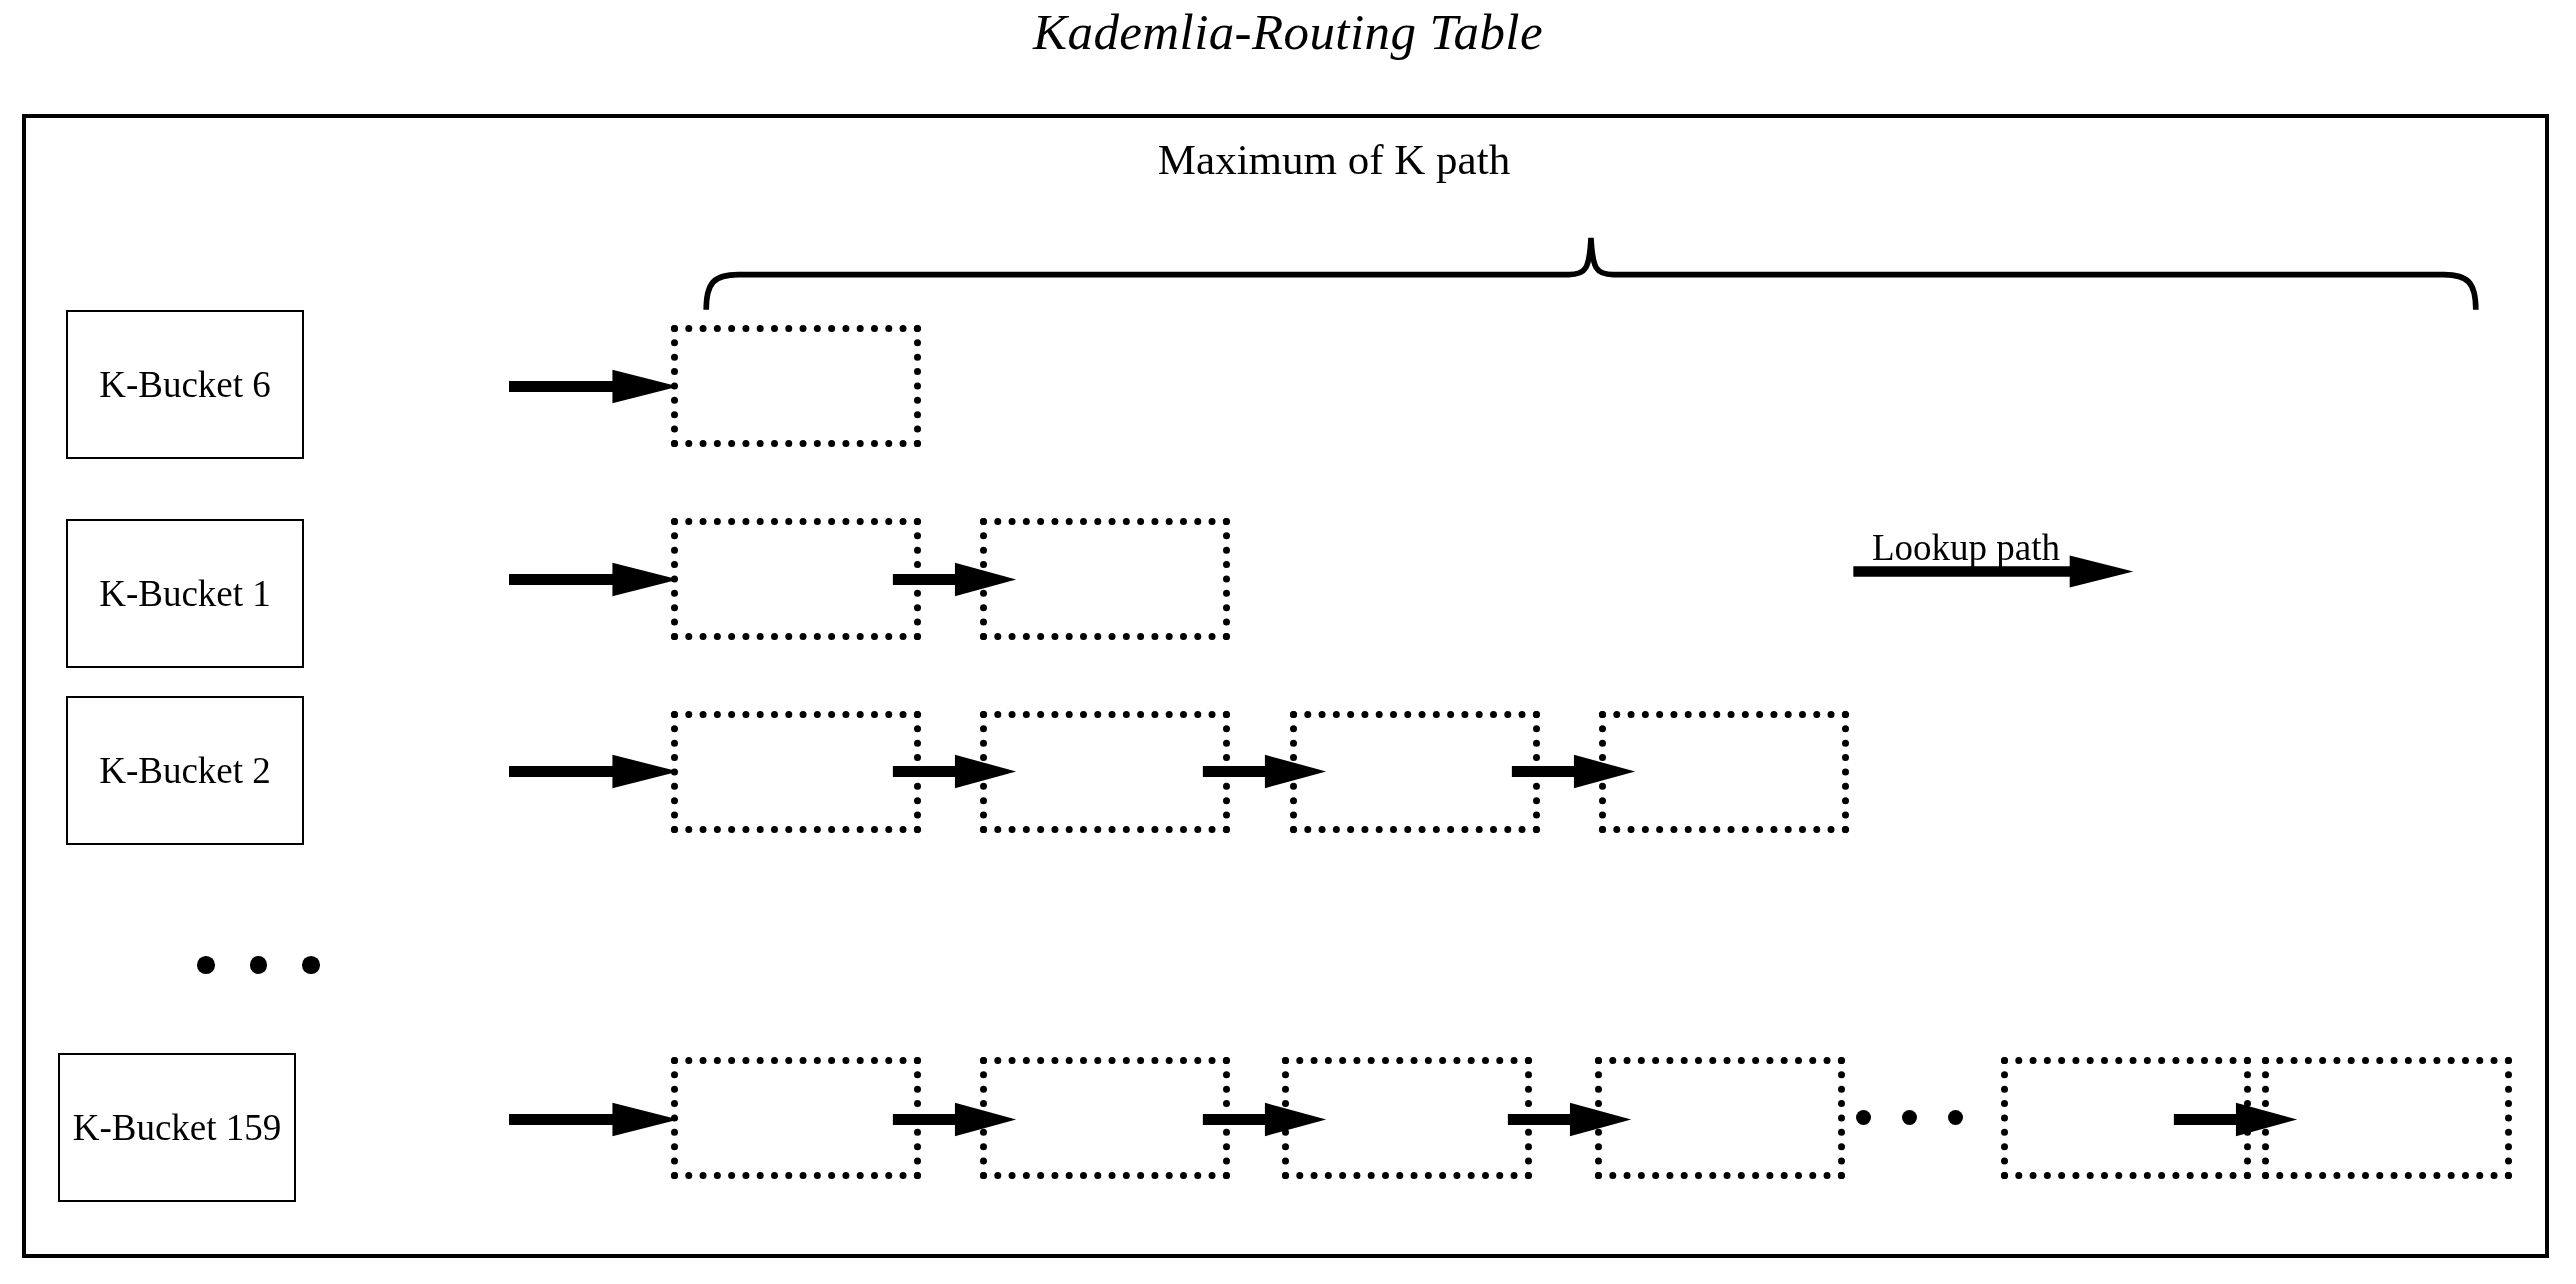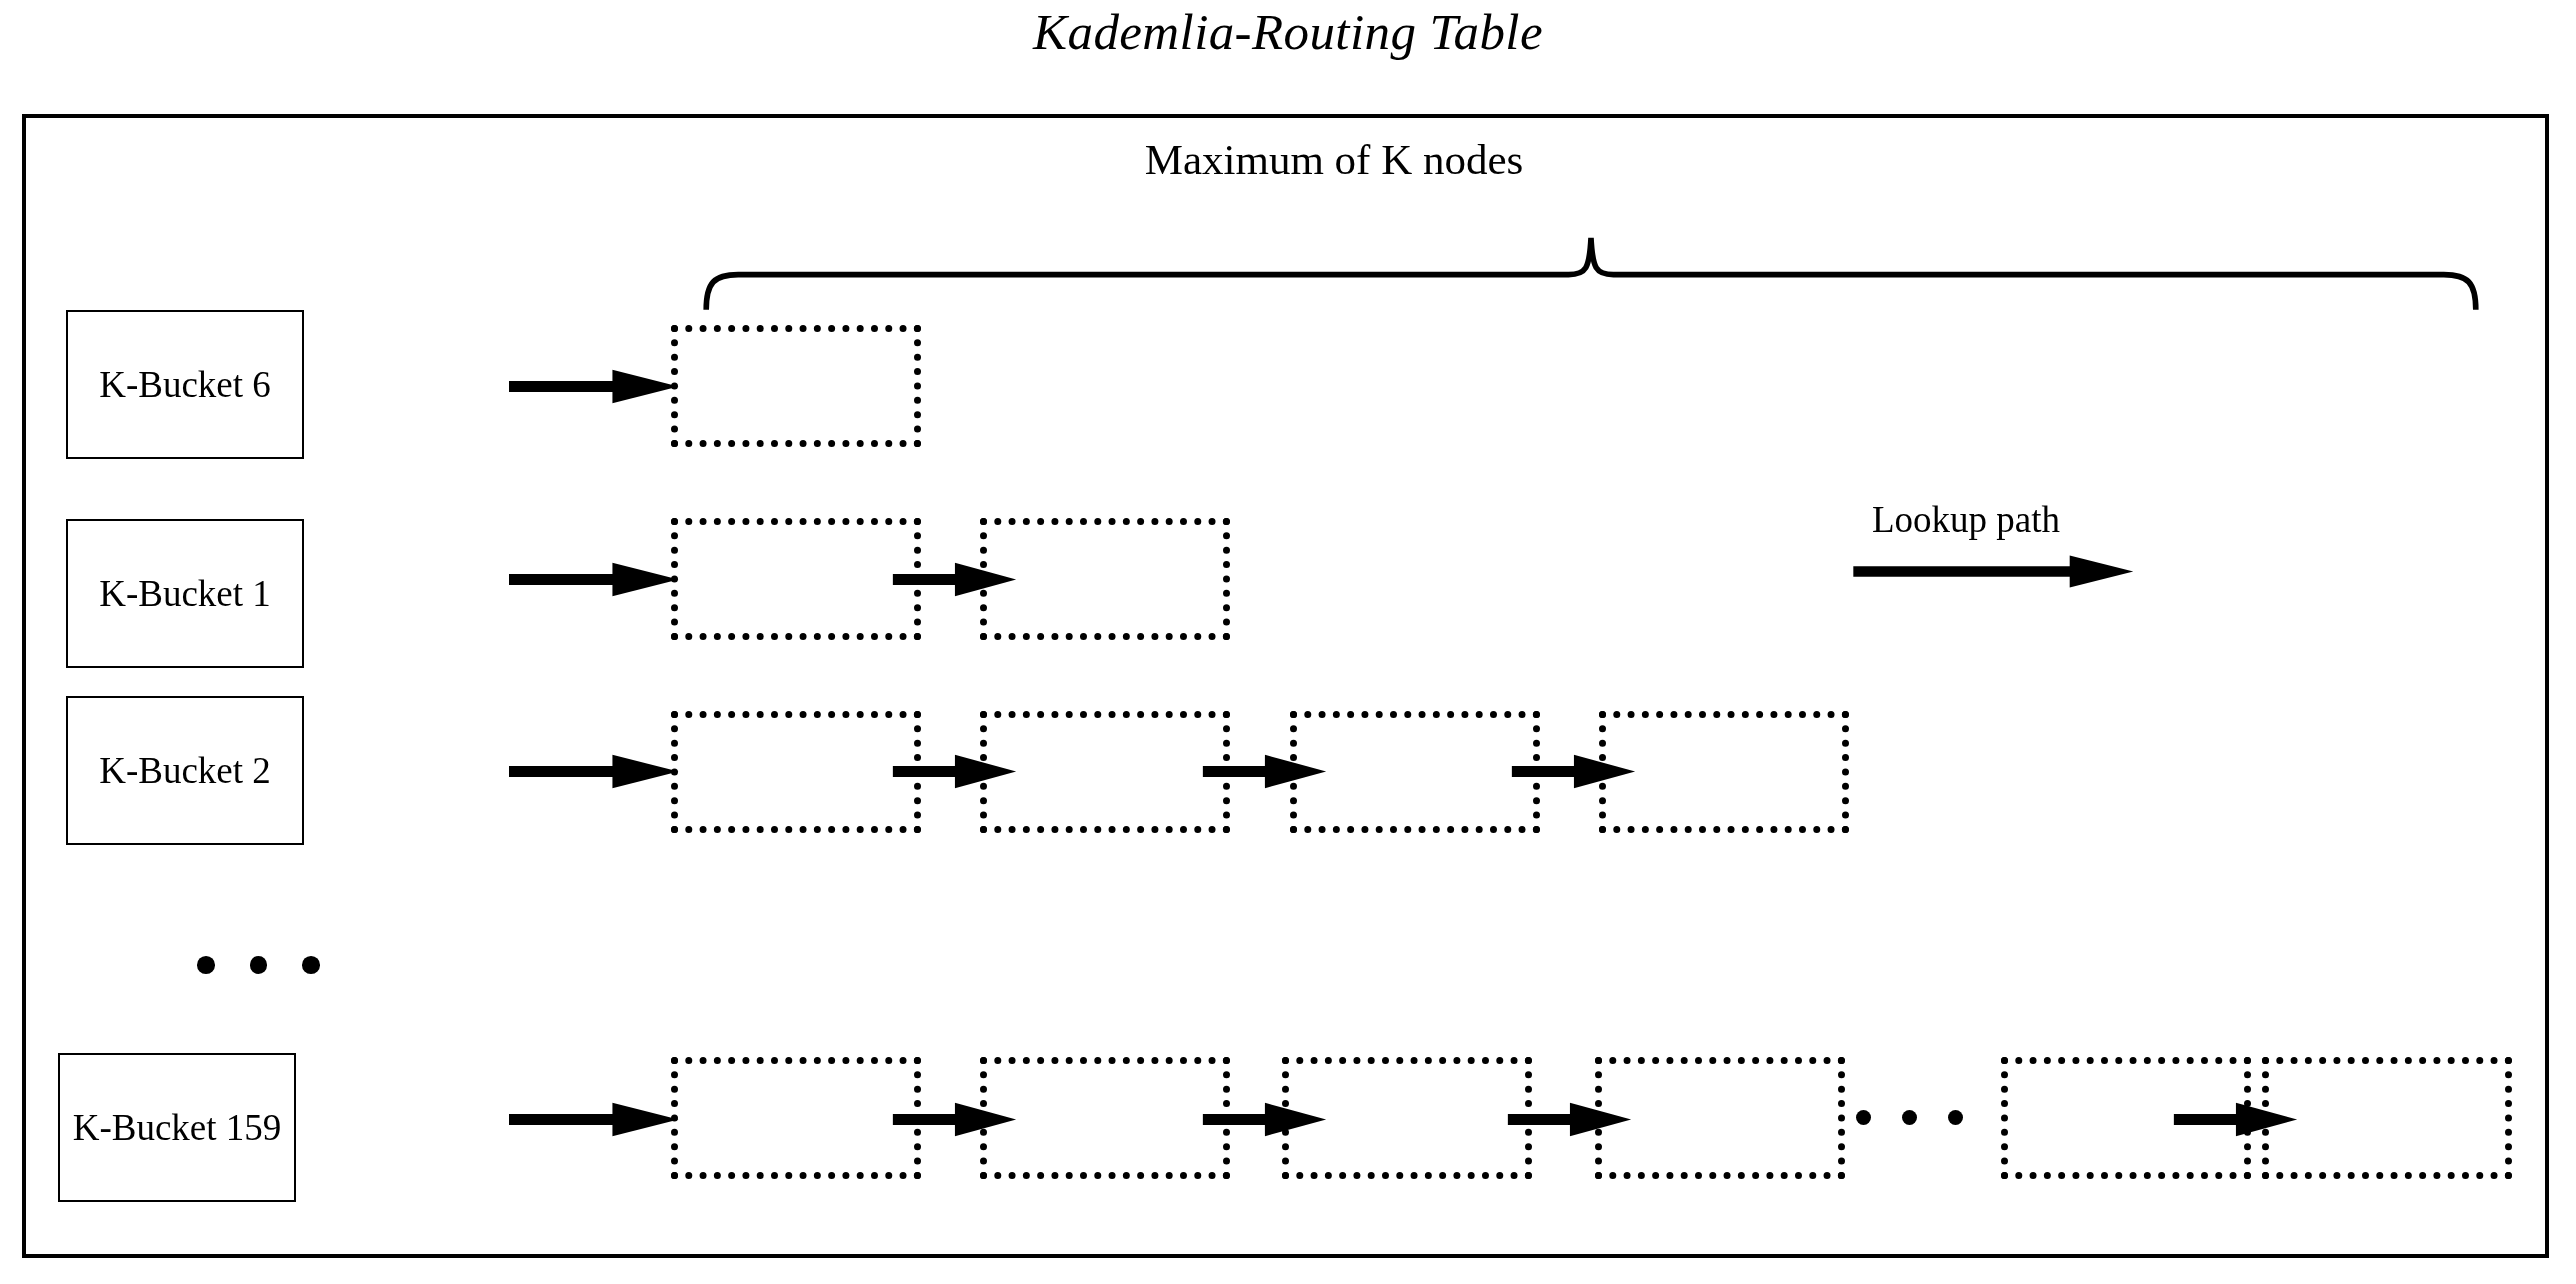--- a/index.html
+++ b/index.html
@@ -34,30 +34,30 @@
     border:7.2px dotted #000;
   }
 
   
   .dotrow{display:flex;align-items:center;gap:35px;}
   .dot{width:17.7px;height:17.7px;border-radius:50%;background:#000;}
   .dot-sm{width:15.3px;height:15.3px;border-radius:50%;background:#000;}
 
   
   #brace-label{font-size:43px;white-space:nowrap;}
-  #lookup-label{font-size:37px;white-space:nowrap;}
+  #lookup-label{font-size:37px;white-space:nowrap;margin-top:28px;}
 </style>
 </head>
 <body>
 
 <div class="abs" id="title">Kademlia-Routing Table</div>
 
 <div class="abs" id="frame"></div>
 
-<div class="abs" id="brace-label" style="left:1334px;top:135px;transform:translateX(-50%);">Maximum of K nodes</div>
+<div class="abs" id="brace-label" style="left:1334px;top:135px;transform:translateX(-50%);">Maximum of K path</div>
 
 <svg class="abs" style="left:699px;top:233px;" width="1784" height="80" viewBox="0 0 2220 100">
   <path d="M4,96 C4,62 14,52 44,52 L1082,52 C1104,52 1108,44 1110,6
            C1112,44 1116,52 1138,52 L2176,52 C2206,52 2216,62 2216,96" fill="none" stroke="#000" stroke-width="7" stroke-linecap="butt"></path>
 </svg>
 
 <div class="abs" id="lookup-label" style="left:1872px;top:498px;">Lookup path</div>
 <svg class="abs" style="left:1852px;top:554px;" width="289" height="35" viewBox="0 0 360 44">
   <line x1="0" y1="22" x2="290" y2="22" stroke="#000" stroke-width="13"></line>
   <polygon points="272,2 352,22 272,42" fill="#000"></polygon>

